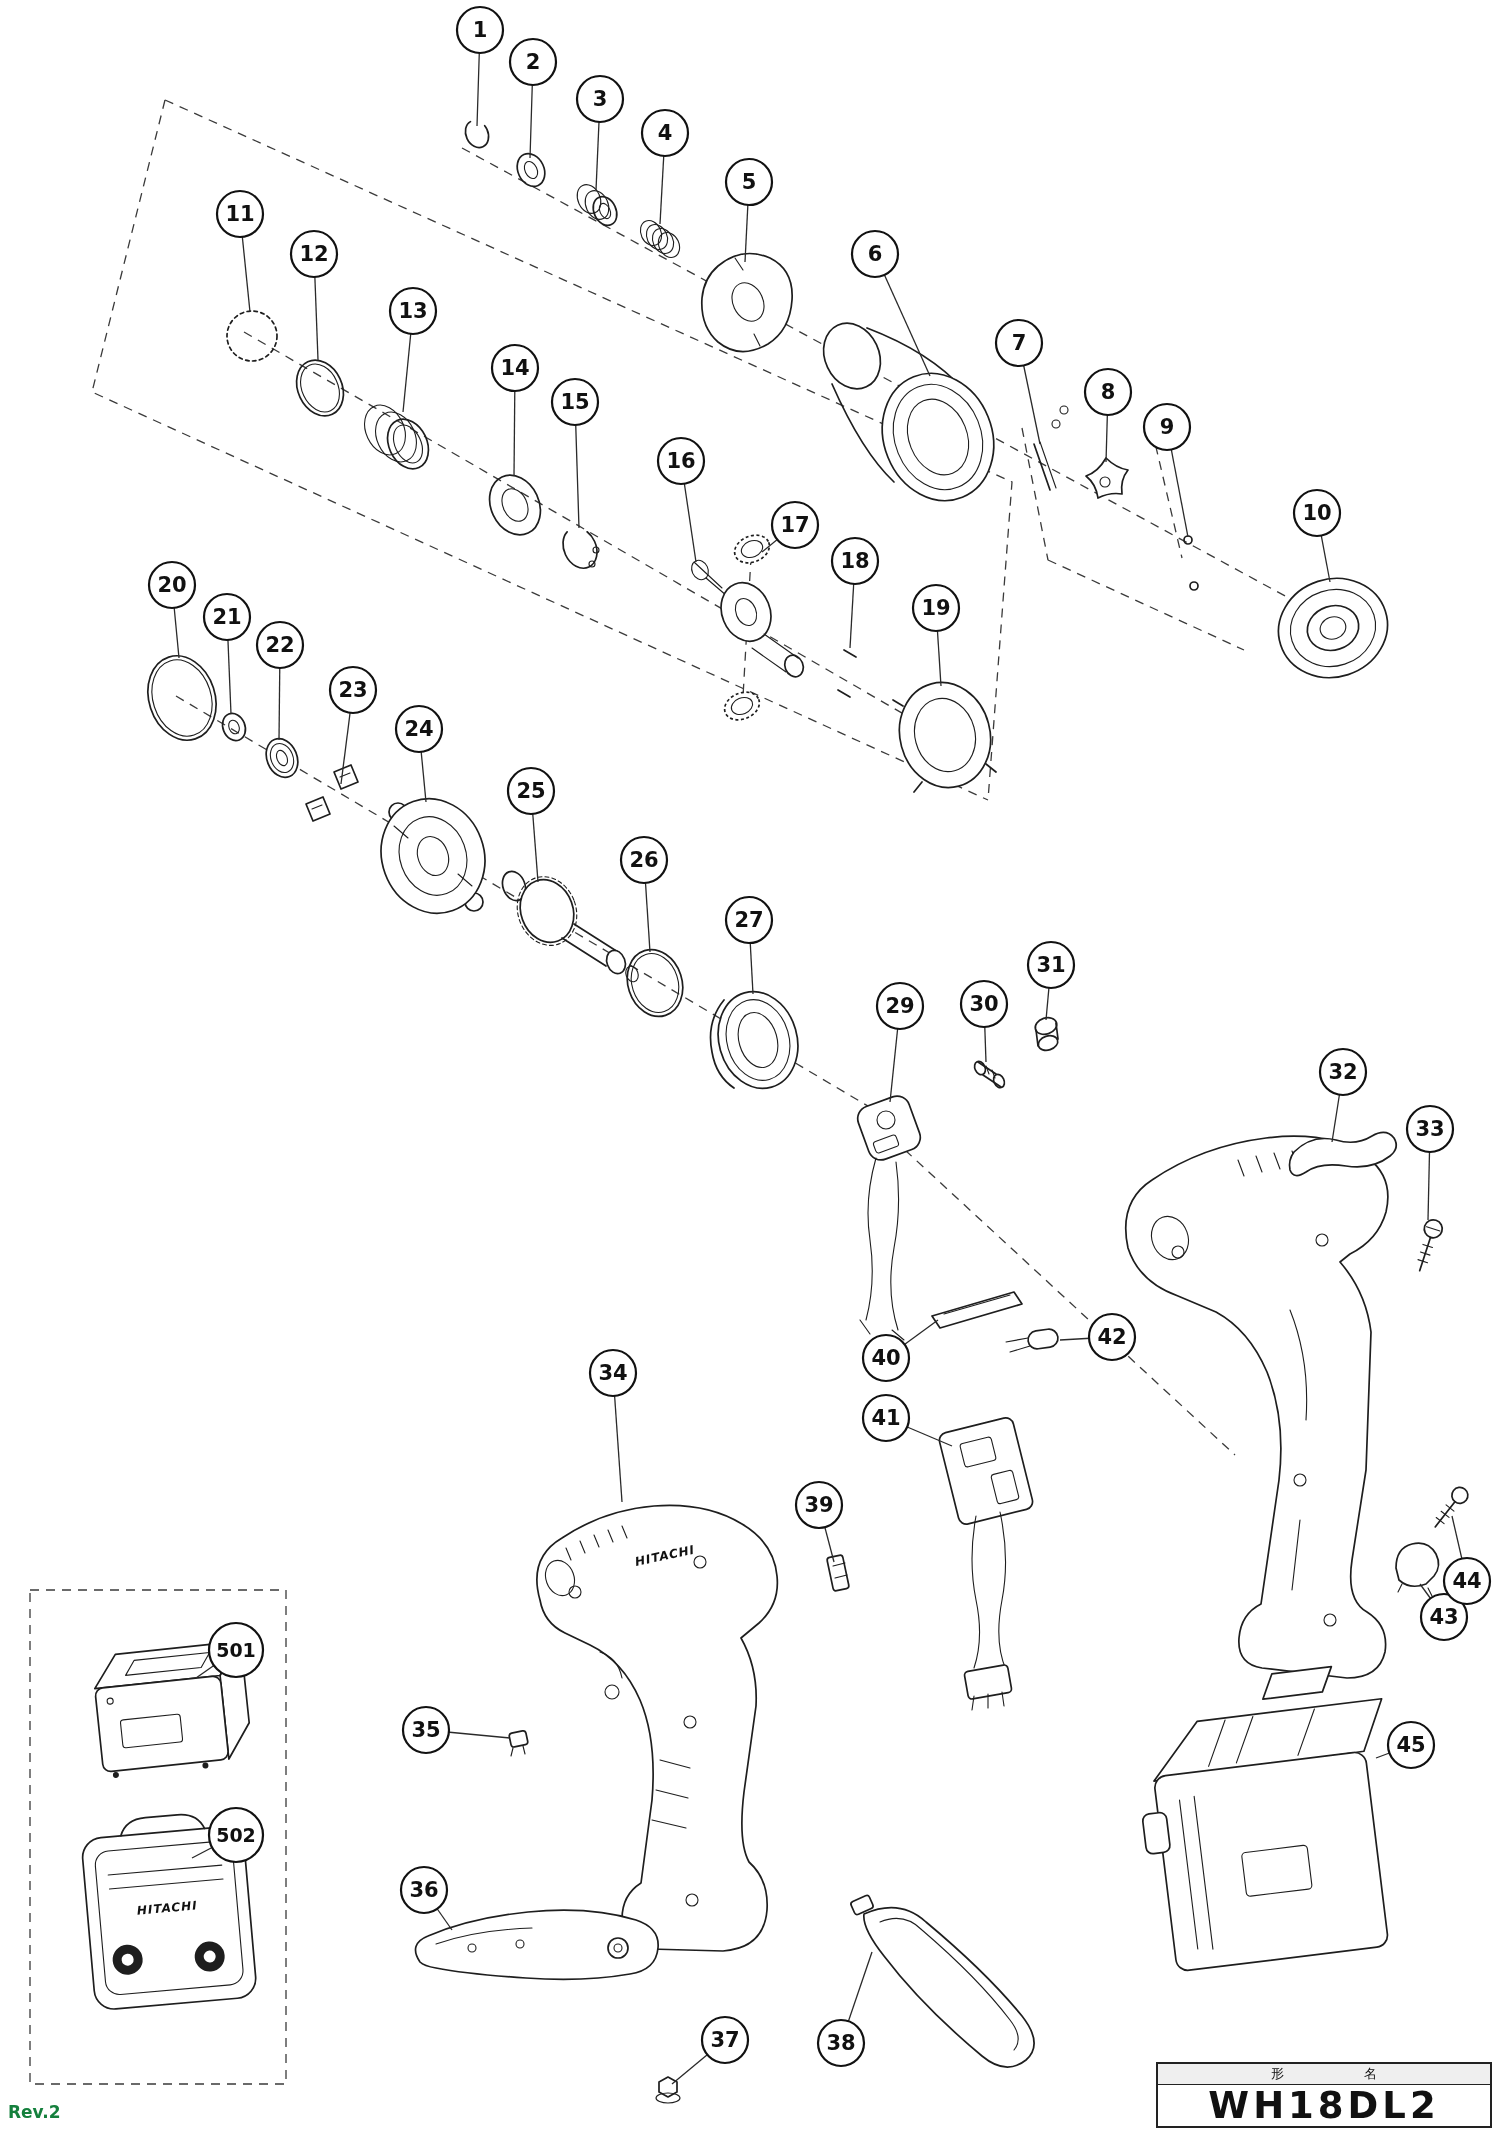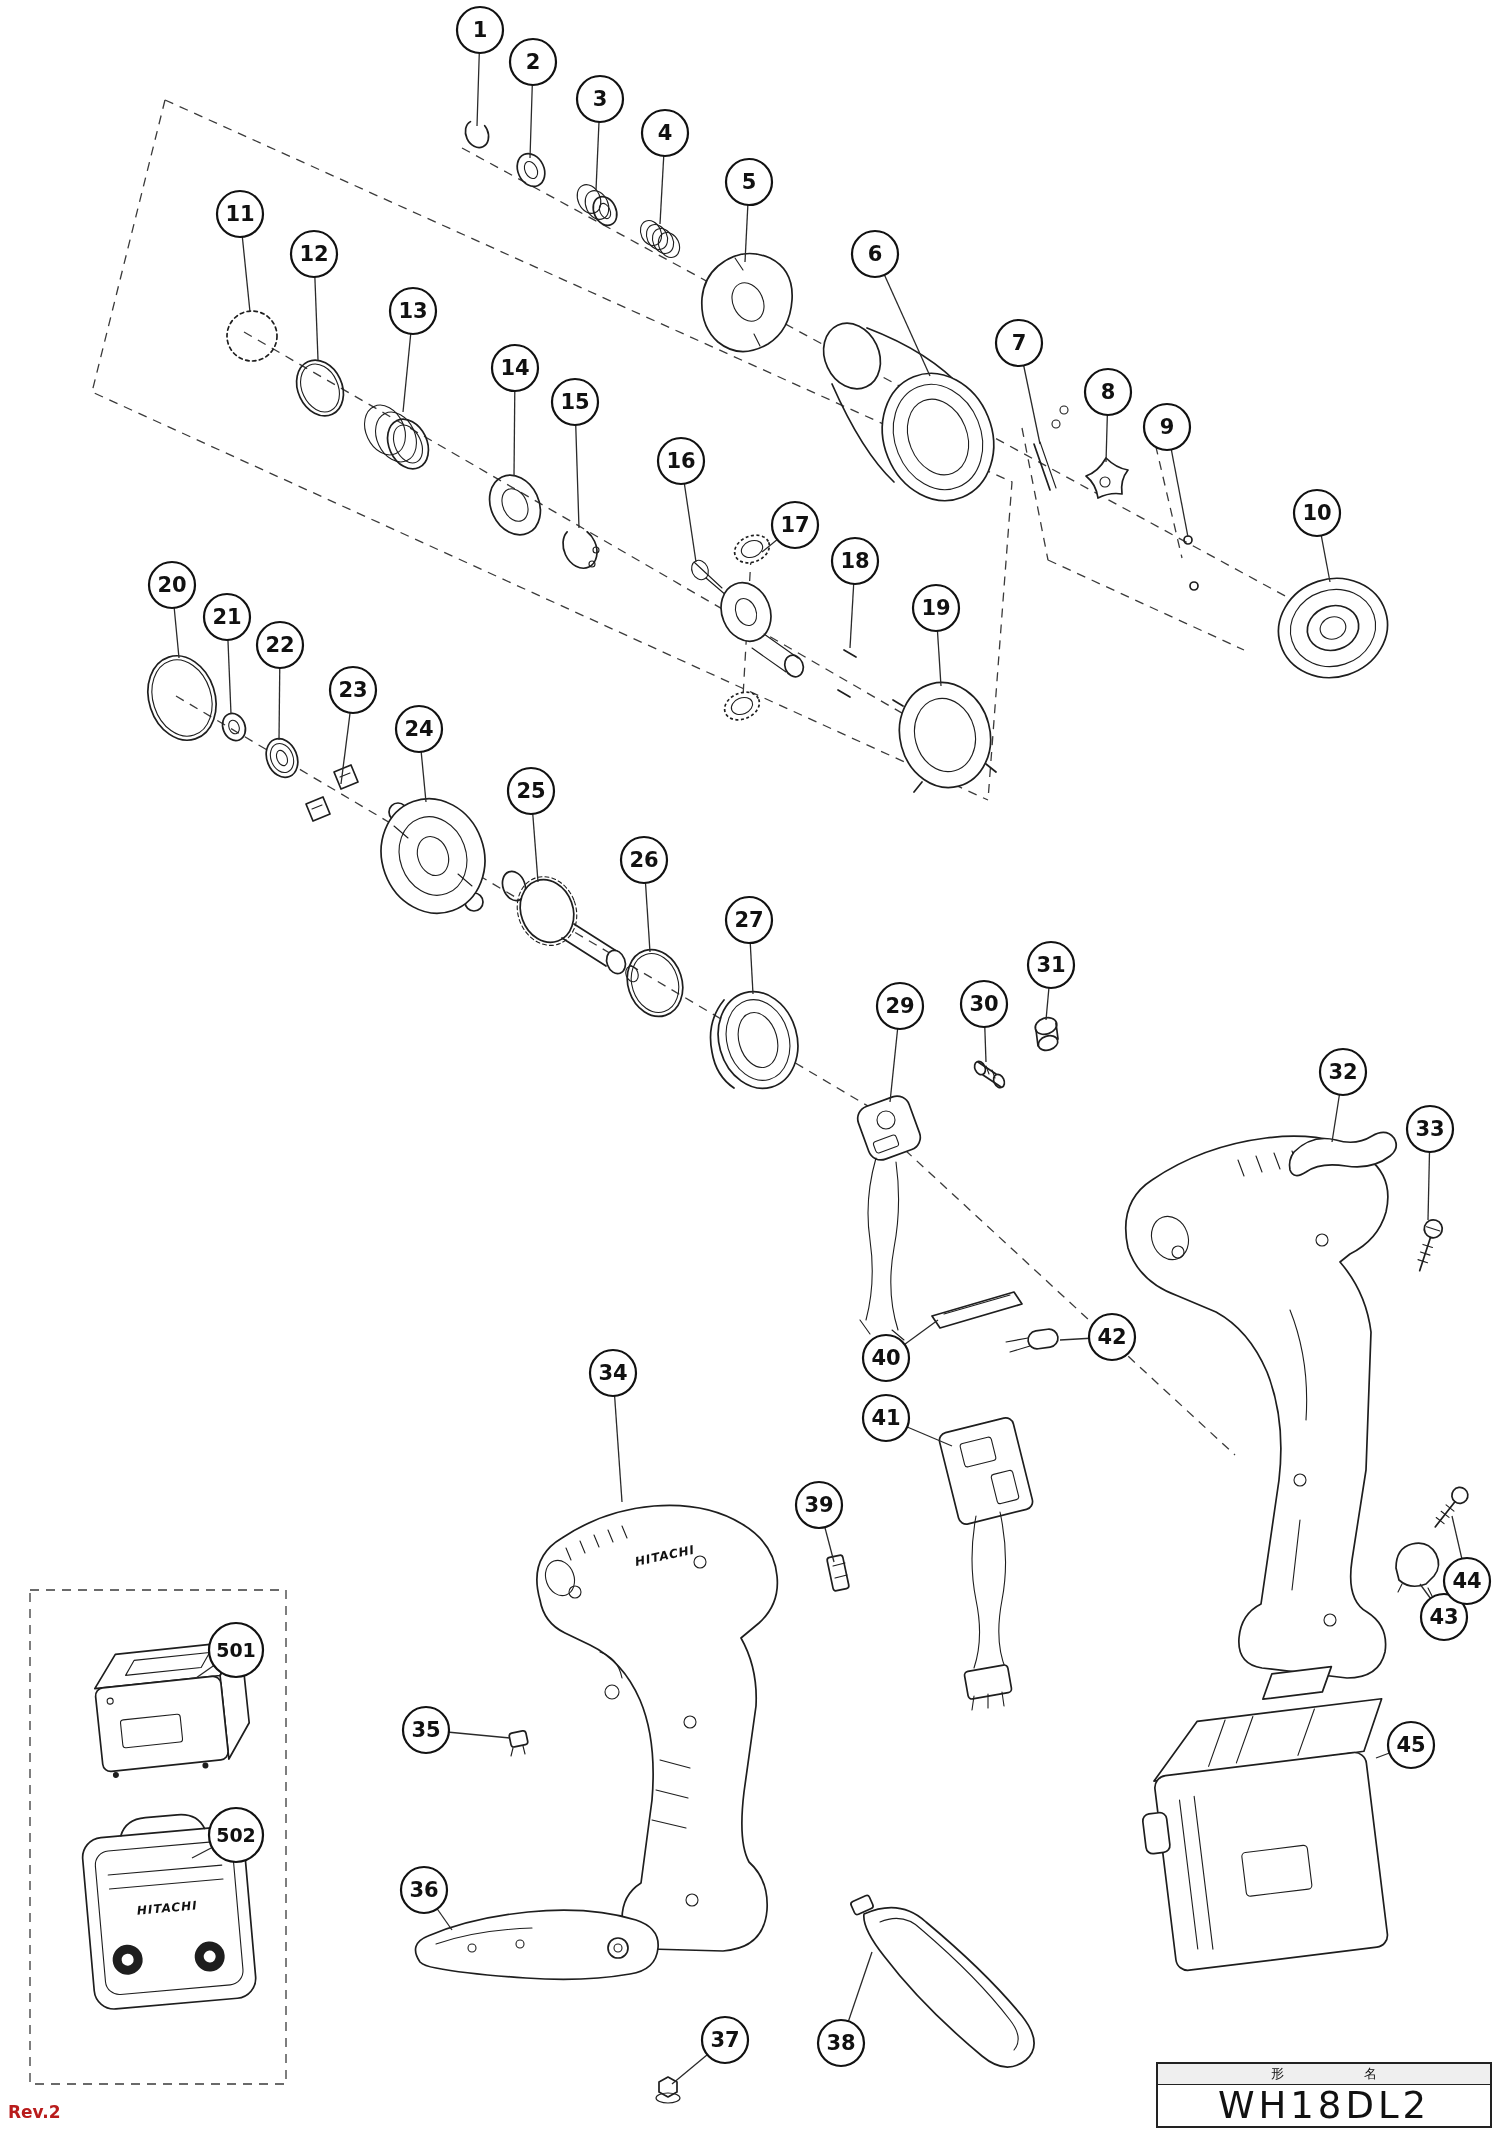--- a/index.html
+++ b/index.html
@@ -9,27 +9,27 @@
   .ln{fill:none;stroke:#1e1e1e;stroke-width:1.7;stroke-linecap:round;stroke-linejoin:round;}
   .thin{stroke-width:1.1;}
   .fw{fill:#fff;stroke:#1e1e1e;stroke-width:1.7;stroke-linejoin:round;}
   .dash{fill:none;stroke:#3a3a3a;stroke-width:1.3;stroke-dasharray:9 7;}
   .dot{fill:#1e1e1e;stroke:none;}
   .leader{stroke:#2a2a2a;stroke-width:1.3;}
   .balloon{fill:#fff;stroke:#111;stroke-width:2.2;}
   .balloon-num{font-family:"DejaVu Sans",sans-serif;font-weight:600;fill:#111;text-anchor:middle;}
   .brand-housing{font:700 12px "DejaVu Sans",sans-serif;font-style:italic;fill:#111;letter-spacing:1px;}
   .brand-case{font:700 12px "DejaVu Sans",sans-serif;font-style:italic;fill:#111;letter-spacing:1px;text-anchor:middle;}
-  .rev{position:absolute;left:8px;top:2102px;font:700 17px "DejaVu Sans",sans-serif;color:#b91c1c;}
+  .rev{position:absolute;left:8px;top:2102px;font:700 17px "DejaVu Sans",sans-serif;color:#15803d;}
   .tblock{position:absolute;left:1156px;top:2062px;width:336px;height:66px;border:2.5px solid #222;
           box-sizing:border-box;background:#fff;}
   .tblock .hdr{height:20px;border-bottom:1.5px solid #222;display:flex;justify-content:center;
                gap:80px;align-items:center;font-size:13px;background:#efefef;}
   .tblock .model{height:41px;display:flex;align-items:center;justify-content:center;
-                 font-size:37px;letter-spacing:4px;font-weight:400;}
+                 font-size:37px;letter-spacing:4px;font-weight:700;}
 </style>
 </head>
 <body>
 
 <div class="page">
 
 <svg width="1500" height="2133" viewBox="0 0 1500 2133">
 
   <g>
     <path class="dash" d="M 462 148 L 1344 628"></path>

